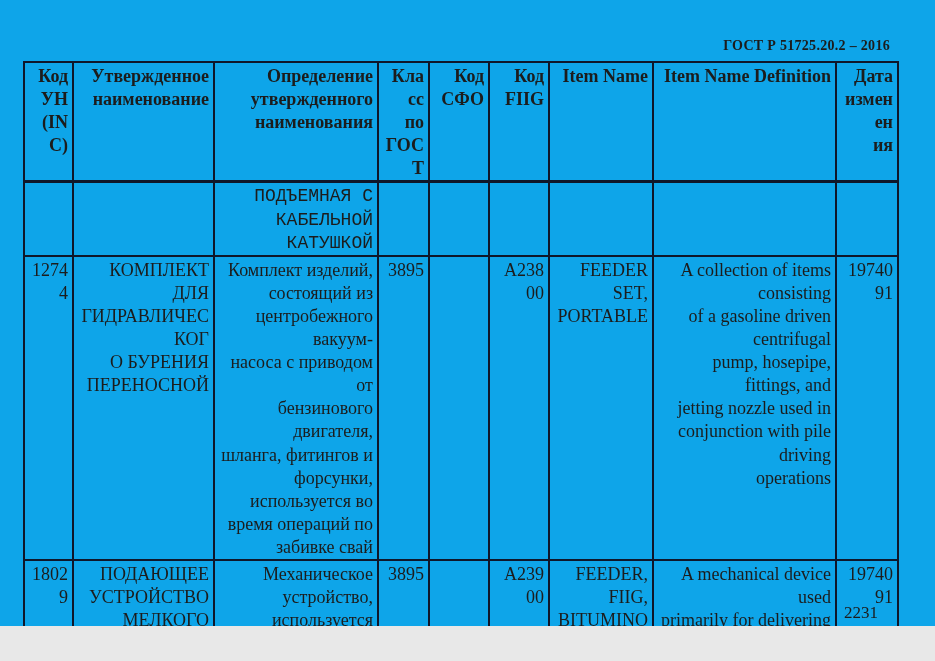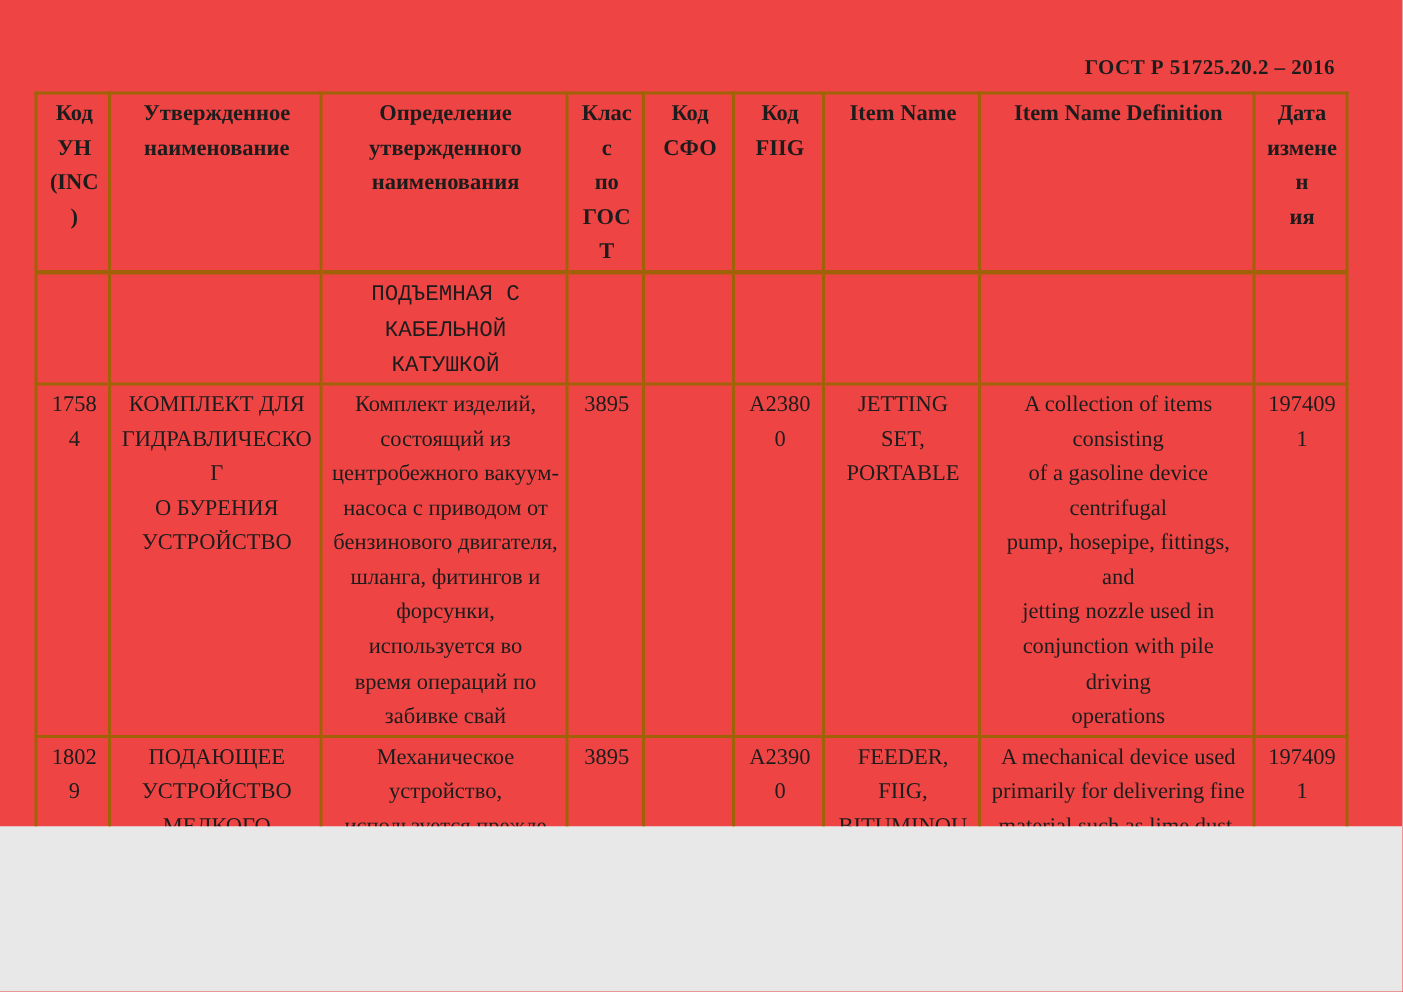--- a/index.html
+++ b/index.html
@@ -1,22 +1,22 @@
 <!DOCTYPE html>
 <html><head>
 <meta charset="utf-8">
 <style>
   * { margin: 0; padding: 0; box-sizing: border-box; }
   html, body { background: #e8e8e8; }
   body { font-family: "Liberation Serif", "DejaVu Serif", serif; }
   .page {
     position: relative;
     width: 935px;
-    height: 551px;
-    background: #ef4444;
+    height: 626px;
+    background: #0ea5e9;
     color: #1c1c1c;
     overflow: hidden;
   }
   .doc-header {
     position: absolute;
     top: 38px;
     right: 45px;
     font-weight: bold;
     font-size: 14px;
     letter-spacing: 0.3px;
@@ -24,24 +24,24 @@
   }
   table.gost {
     position: absolute;
     left: 23px;
     top: 61px;
     width: 874px;
     border-collapse: collapse;
     table-layout: fixed;
   }
   table.gost th, table.gost td {
-    border: 2px solid #a16207;
+    border: 2px solid #0f172a;
     vertical-align: top;
-    text-align: center;
-    font-size: 15px;
+    text-align: right;
+    font-size: 18px;
     line-height: 23.1px;
     padding: 2px 4px 0 6px;
     white-space: pre-line;
     overflow: hidden;
     word-break: break-word;
   }
   table.gost th {
     font-weight: bold;
     border-bottom-width: 3px;
     height: 76px;
@@ -107,41 +107,41 @@
 КАБЕЛЬНОЙ
 КАТУШКОЙ</td>
         <td></td>
         <td></td>
         <td></td>
         <td></td>
         <td></td>
         <td></td>
       </tr>
       <tr class="row-17584">
-        <td>17584</td>
+        <td>12744</td>
         <td>КОМПЛЕКТ ДЛЯ
 ГИДРАВЛИЧЕСКОГ
 О БУРЕНИЯ
-УСТРОЙСТВО</td>
+ПЕРЕНОСНОЙ</td>
         <td>Комплект изделий,
 состоящий из
 центробежного вакуум-
 насоса с приводом от
 бензинового двигателя,
 шланга, фитингов и
 форсунки, используется во
 время операций по
 забивке свай</td>
         <td>3895</td>
         <td></td>
         <td>A23800</td>
-        <td>JETTING SET,
+        <td>FEEDER SET,
 PORTABLE</td>
         <td>A collection of items consisting
-of a gasoline device centrifugal
+of a gasoline driven centrifugal
 pump, hosepipe, fittings, and
 jetting nozzle used in
 conjunction with pile driving
 operations</td>
         <td>1974091</td>
       </tr>
       <tr class="row-18029">
         <td>18029</td>
         <td>ПОДАЮЩЕЕ
 УСТРОЙСТВО

